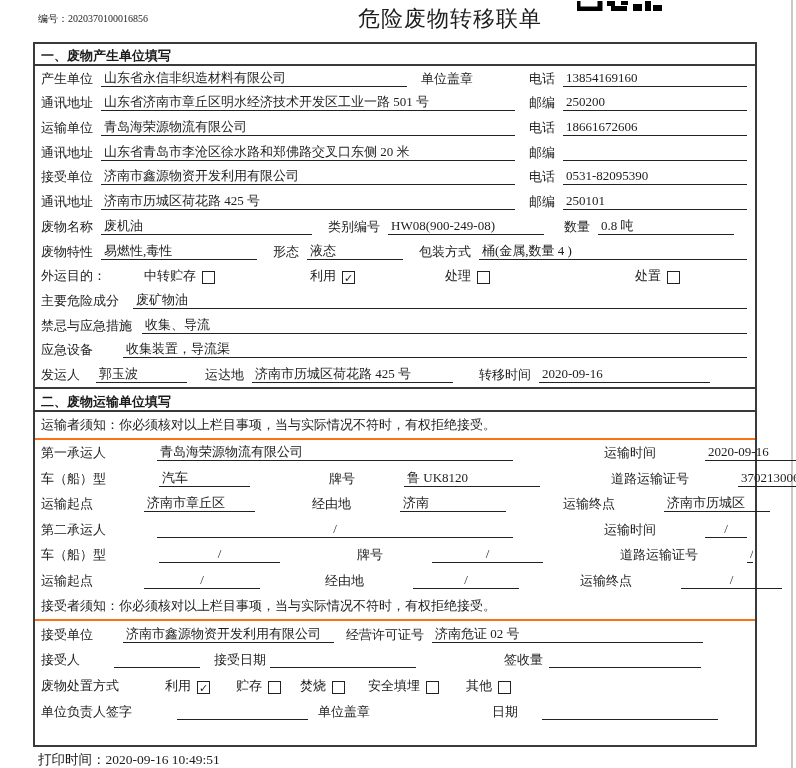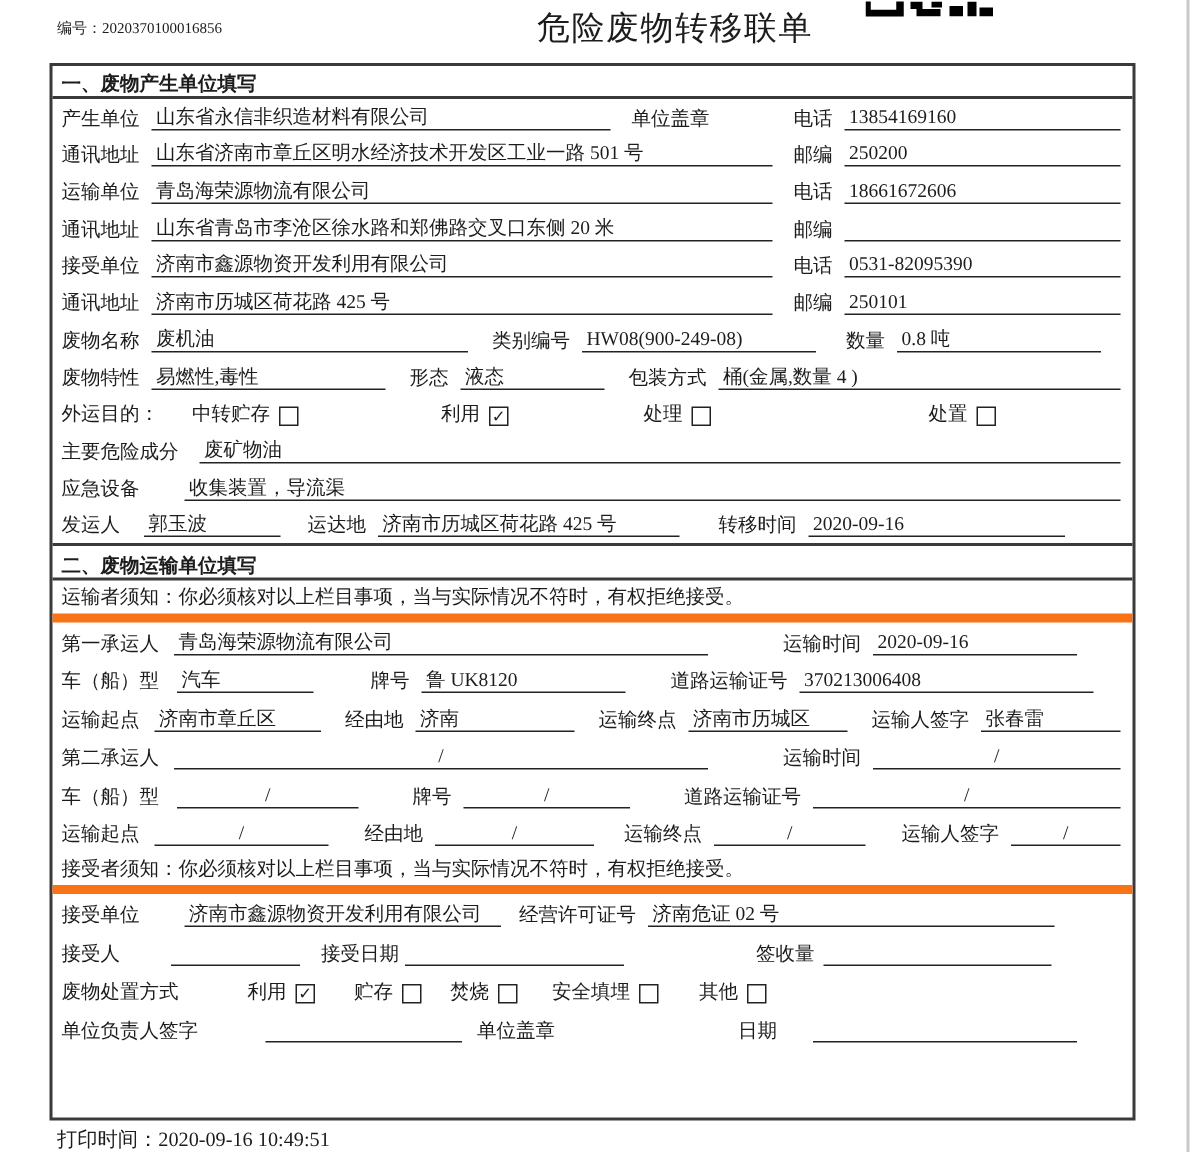--- a/index.html
+++ b/index.html
@@ -8,24 +8,24 @@
   .abs{position:absolute;}
   #doc-no{left:38px;top:12px;font-size:10px;}
   #title{left:290px;top:4px;width:320px;text-align:center;font-size:22px;font-weight:normal;letter-spacing:1px;}
   #qr{left:577px;top:0;width:86px;height:11px;overflow:hidden;}
   #edge{left:791px;top:0;width:2px;height:768px;background:#c9c9c9;}
   #tbl{left:33px;top:42px;width:724px;height:705px;border:2px solid #3a3a3a;box-sizing:border-box;
        display:flex;flex-direction:column;background:#fff;}
   .sechead{height:22px;flex:none;border-bottom:2px solid #3a3a3a;font-weight:bold;
            padding:3px 0 0 6px;box-sizing:border-box;}
   .sechead.bt{border-top:2px solid #3a3a3a;height:25px;padding-top:4px;}
-  .notice{height:28px;flex:none;border-bottom:6px solid #f97316;display:flex;align-items:center;
+  .notice{height:28px;flex:none;border-bottom:2px solid #f97316;display:flex;align-items:center;
           padding-left:6px;box-sizing:border-box;}
   .r{display:flex;align-items:flex-end;padding:4px 8px 4px 6px;box-sizing:border-box;flex:none;line-height:16px;}
-  .r1{height:24.7px;} .r2{height:25.5px;} .r3{height:25.7px;}
+  .r1{height:24.7px;} .r2{height:25.5px;gap:41px;} .r3{height:25.7px;}
   .l{white-space:nowrap;flex:none;}
   .u{border-bottom:1px solid #222;flex:none;padding:0 3px;white-space:nowrap;overflow:hidden;min-height:1px;}
   .u.f{flex:1;}
   .u.c{text-align:center;}
   .cb{width:13px;height:13px;flex:none;border:1px solid #222;margin-left:6px;font-size:11px;
       line-height:13px;text-align:center;box-sizing:border-box;}
   #print-line{left:38px;top:751px;font-size:13.5px;}
 </style>
 </head>
 <body>
@@ -105,35 +105,39 @@
     <span class="l">废物特性</span>
     <span class="u" style="width:150px;margin-left:8px">易燃性,毒性</span>
     <span class="l" style="margin-left:16px">形态</span>
     <span class="u" style="width:90px;margin-left:8px">液态</span>
     <span class="l" style="margin-left:16px">包装方式</span>
     <span class="u f" style="margin-left:8px">桶(金属,数量 4 )</span>
   </div>
 
   <div class="r r1">
     <span class="l">外运目的：</span>
-    <span class="l" style="margin-left:22px">中转贮存</span>
+    <span class="l" style="margin-left:38px">中转贮存</span>
     <span class="cb"></span>
     <span class="l" style="margin-left:95px">利用</span>
     <span class="cb">✓</span>
     <span class="l" style="margin-left:90px">处理</span>
     <span class="cb"></span>
     <span class="l" style="margin-left:145px">处置</span>
     <span class="cb"></span>
   </div>
 
   <div class="r r1">
     <span class="l">主要危险成分</span>
     <span class="u f" style="margin-left:14px">废矿物油</span>
   </div>
 
+  <div class="r r1">
+    <span class="l">禁忌与应急措施</span>
+    <span class="u f" style="margin-left:10px">收集、导流</span>
+  </div>
 
   <div class="r r1">
     <span class="l">应急设备</span>
     <span class="u f" style="margin-left:30px">收集装置，导流渠</span>
   </div>
 
   <div class="r r1">
     <span class="l">发运人</span>
     <span class="u" style="width:85px;margin-left:16px">郭玉波</span>
     <span class="l" style="margin-left:18px">运达地</span>

